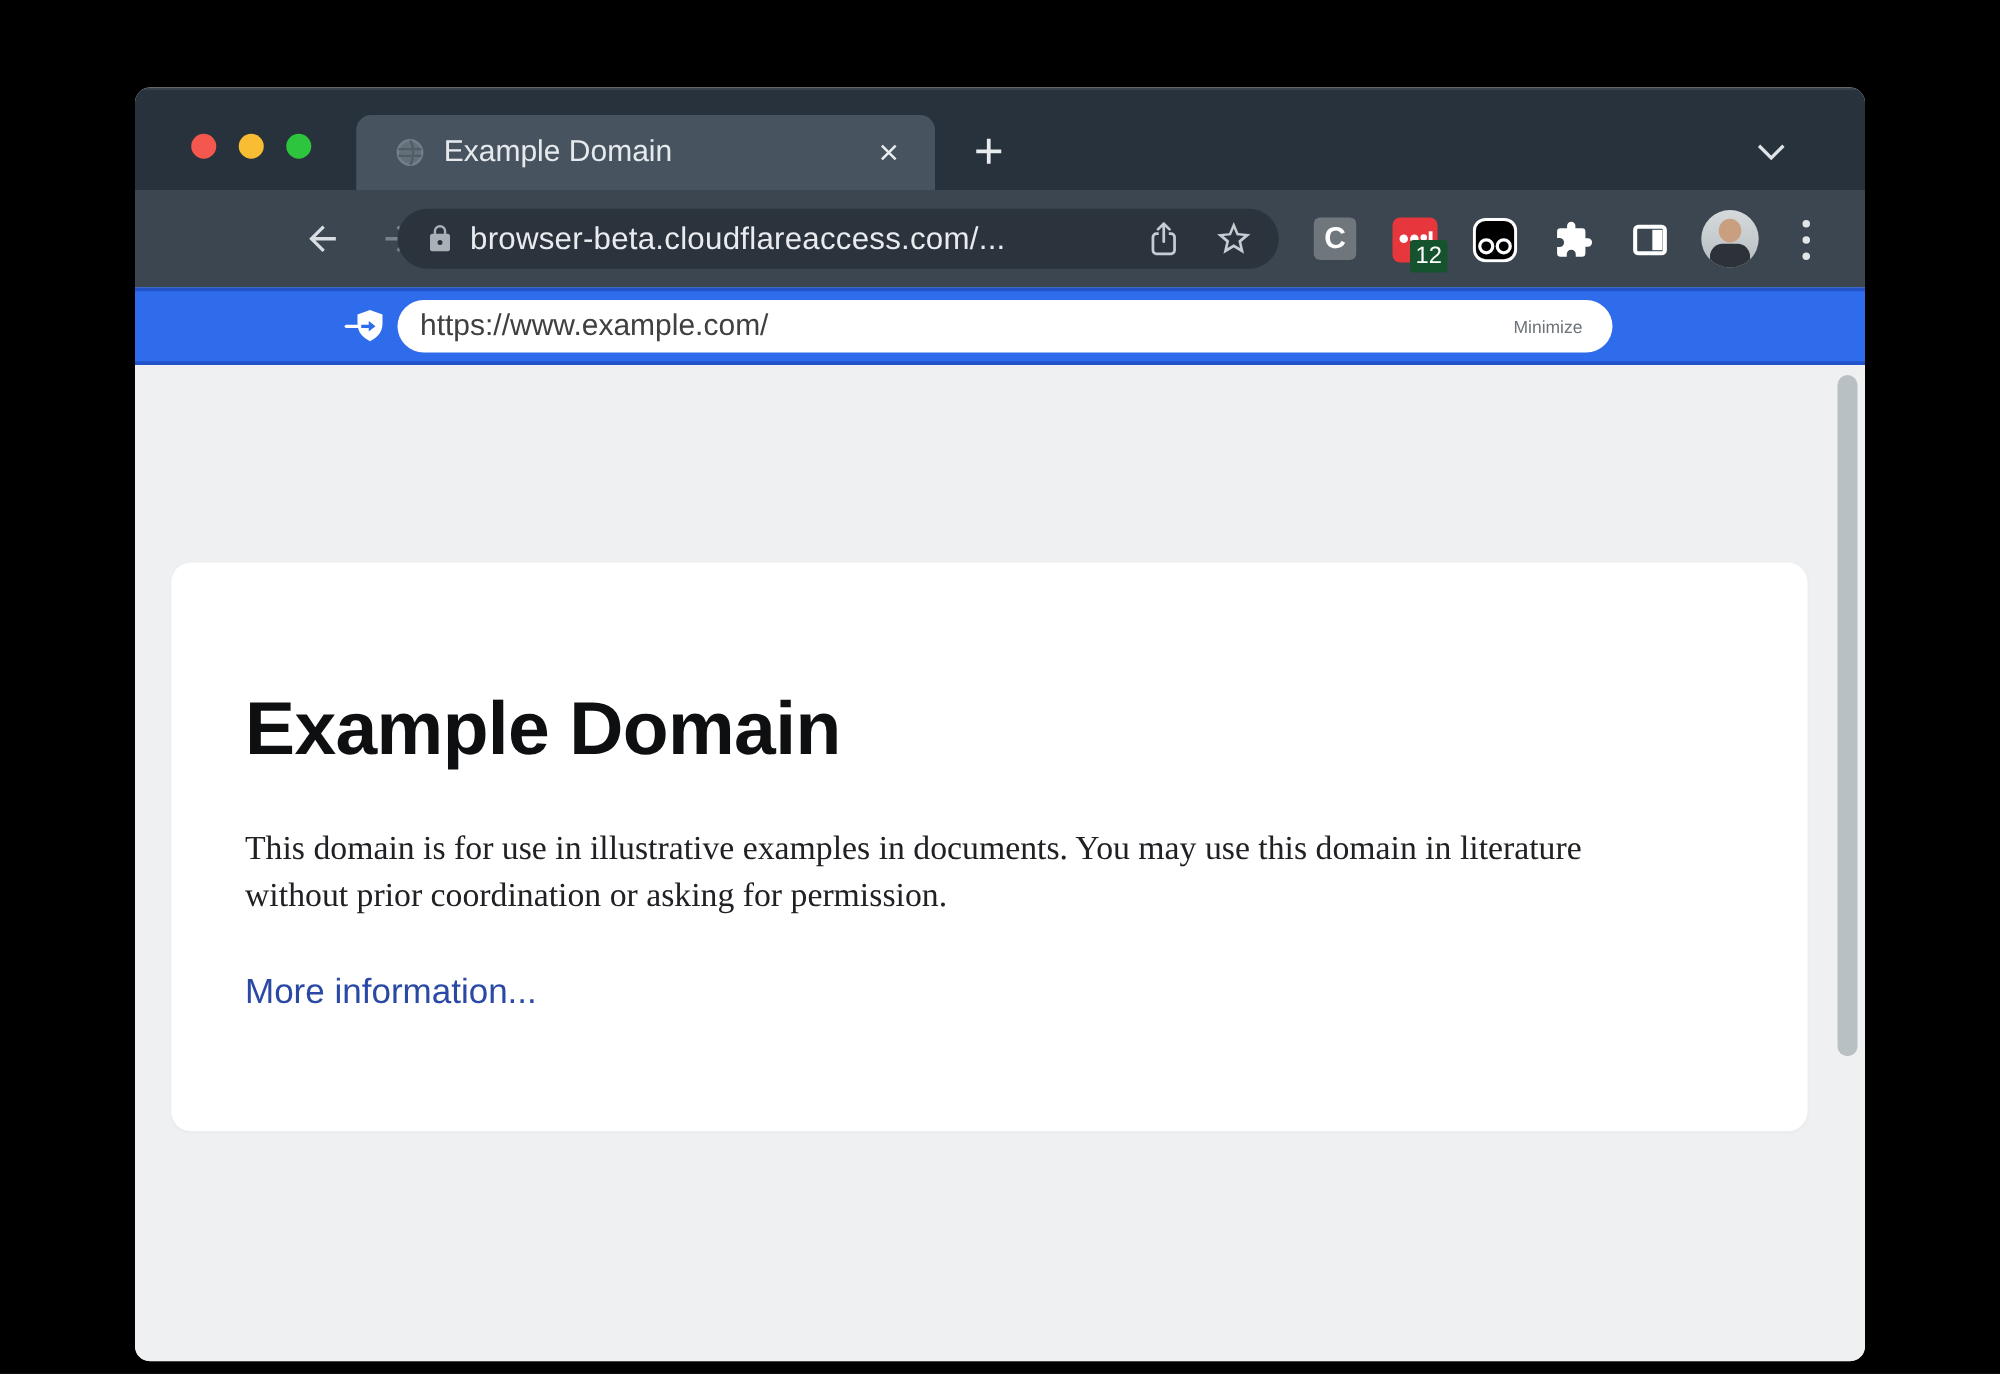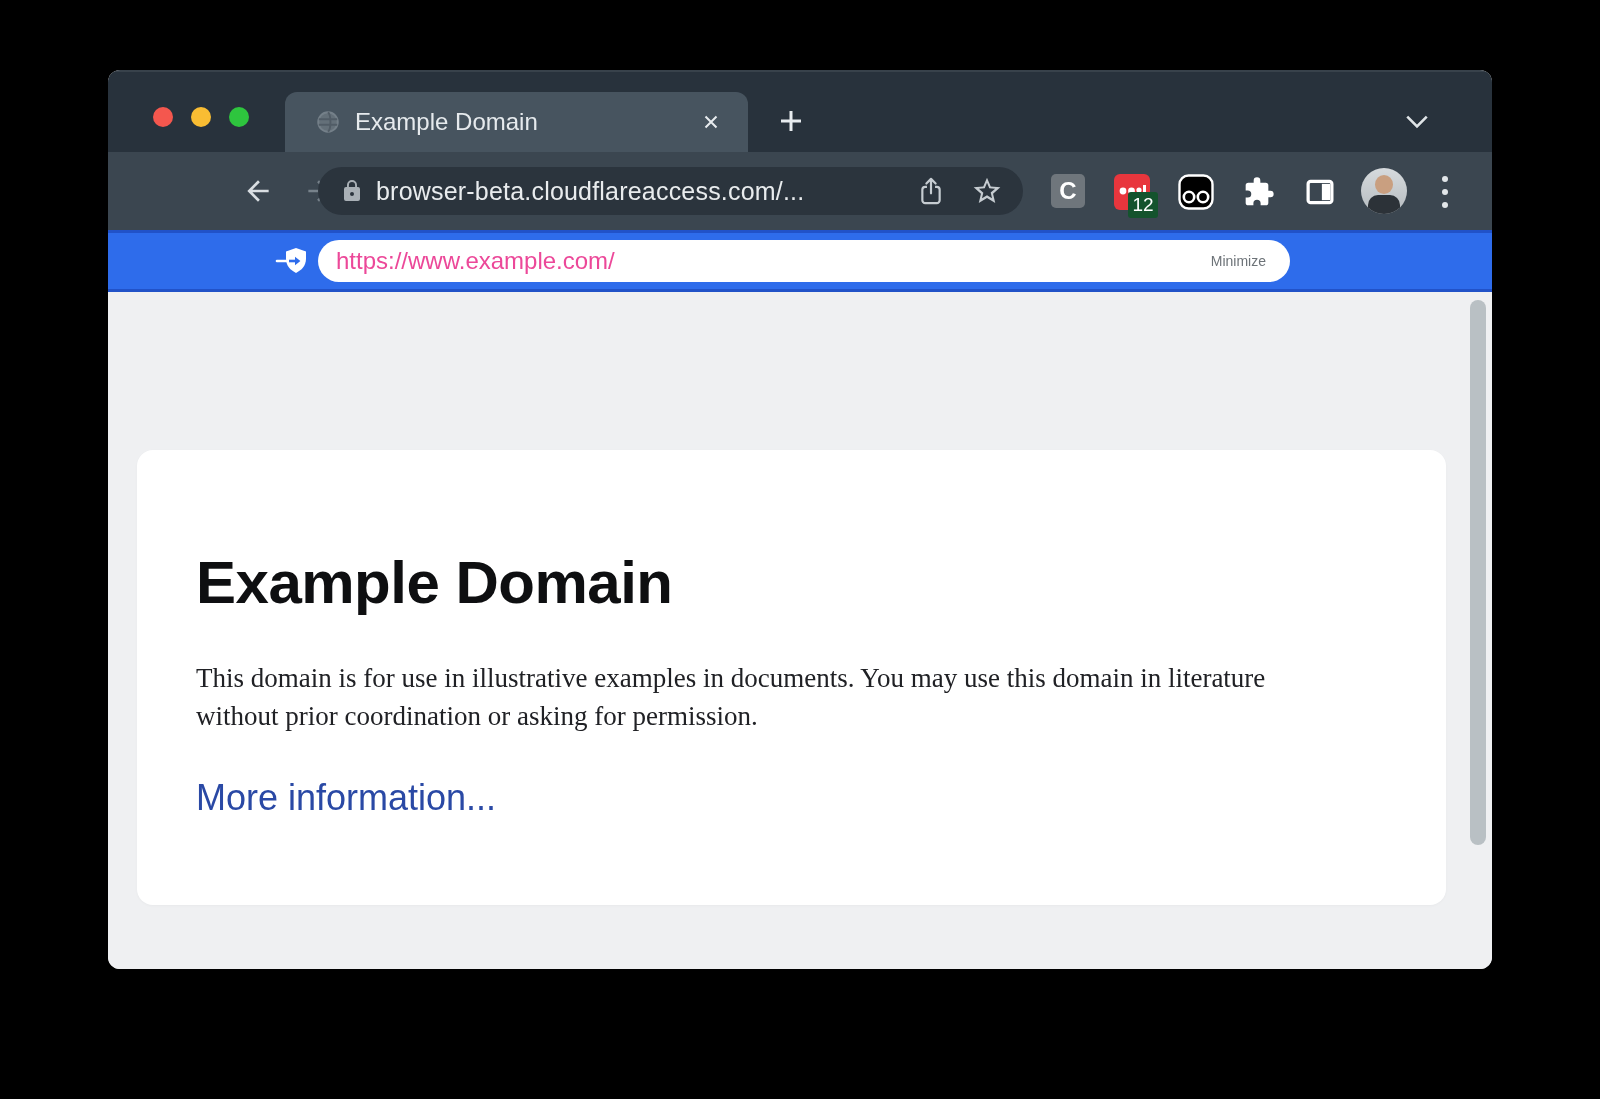--- a/index.html
+++ b/index.html
@@ -1,19 +1,19 @@
 <!DOCTYPE html>
 <html><head>
 <meta charset="utf-8">
 <style>
   * { margin:0; padding:0; box-sizing:border-box; }
   html,body { width:1600px; height:1099px; background:#000; overflow:hidden;
               font-family:"Liberation Sans","DejaVu Sans",sans-serif; }
 
-  .window { position:absolute; left:108px; top:70px; width:1384px; height:899px;
+  .window { position:absolute; left:108px; top:70px; width:1384px; height:1019px;
             border-radius:12px; overflow:hidden; display:flex; flex-direction:column;
             background:#eff0f2; }
 
   
   .tabstrip { position:relative; height:82px; background:#28323c;
               box-shadow:inset 0 2px 0 rgba(255,255,255,.08); flex:none; }
   .traffic { position:absolute; top:37px; width:20px; height:20px; border-radius:50%; }
   .t-close { left:45px;  background:#f4574e; }
   .t-min   { left:83px;  background:#f9bd33; }
   .t-zoom  { left:121px; background:#2ec53e; }
@@ -67,30 +67,30 @@
                align-items:center; justify-content:space-between; position:absolute; }
   .menu-dots i { width:6px; height:6px; border-radius:50%; background:#e2e6e9; }
 
   
   .bluebar { position:relative; height:62px; background:#2e6ceb; flex:none;
              border-top:3px solid #2152c8; border-bottom:3px solid #2152c8; }
   .shield { position:absolute; left:167px; top:13px; }
   .iso-pill { position:absolute; left:210px; top:7px; width:972px; height:42px; background:#fff;
               border-radius:21px; display:flex; align-items:center; }
   .iso-url { border:none; outline:none; background:transparent; margin-left:18px; flex:1;
-             font-size:24px; color:#ec4899; font-family:"Liberation Sans","DejaVu Sans",sans-serif; }
+             font-size:24px; color:#404040; font-family:"Liberation Sans","DejaVu Sans",sans-serif; }
   .iso-min { margin-right:24px; font-size:14px; color:#6d7378; white-space:nowrap; }
 
   
   .content { position:relative; flex:1; background:#eff0f2; }
   .card { position:absolute; left:29px; top:158px; width:1309px; height:455px; background:#fff;
           border-radius:16px; padding:98px 60px 0 59px; box-shadow:0 1px 3px rgba(0,0,0,.03); }
   .h1 { font-size:60px; font-weight:bold; color:#0e0f11; letter-spacing:-.5px; }
   .para { margin-top:42px; width:1155px; font-size:27px; line-height:38px; color:#202125;font-family:Liberation Serif, serif; }
-  .morelink { display:inline-block; margin-top:42px; font-size:36px; color:#2a49a5;
+  .morelink { display:inline-block; margin-top:42px; font-size:28px; color:#2a49a5;
               text-decoration:none; }
   .scrollthumb { position:absolute; right:6px; top:8px; width:16px; height:545px;
                  border-radius:8px; background:#b9c0c4; }
   svg { display:block; }
 </style>
 </head>
 <body>
 
 <div class="window">
 

